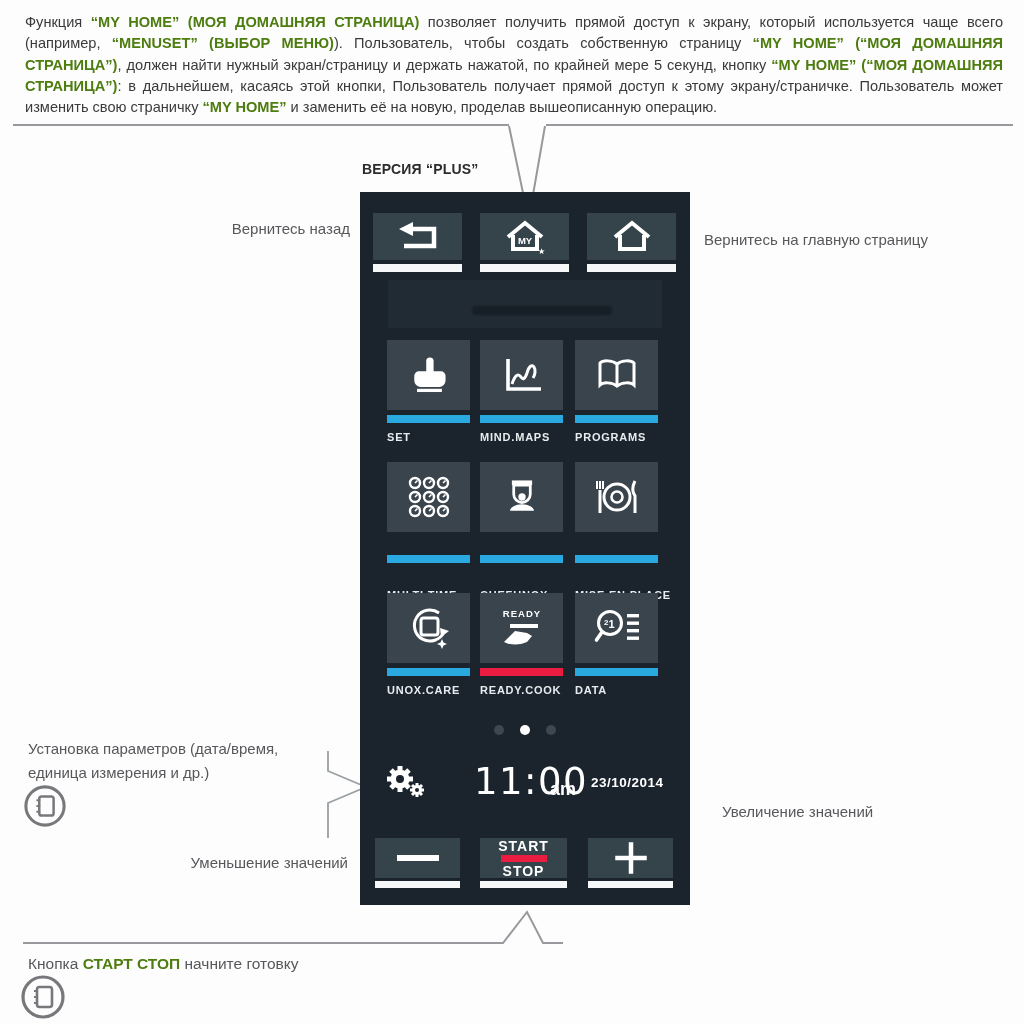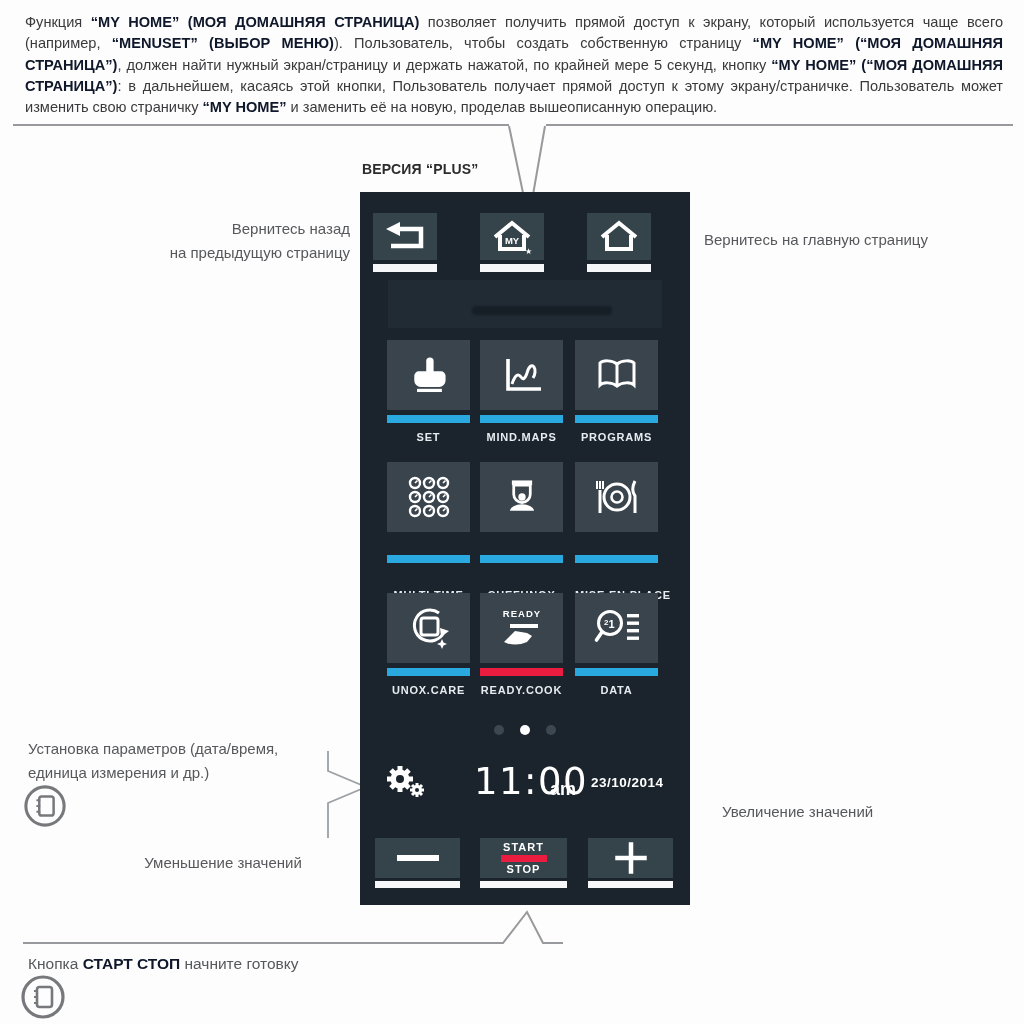--- a/index.html
+++ b/index.html
@@ -1,49 +1,49 @@
 <!DOCTYPE html>
 <html><head>
 <meta charset="utf-8">
 <style>
   html,body{margin:0;padding:0;background:#fff;}
   .page{position:relative;width:1024px;height:1024px;background:#fdfdfd;overflow:hidden;
         font-family:"Liberation Sans",sans-serif;}
   
   .intro{position:absolute;left:25px;top:12px;width:978px;margin:0;
          font-size:14.6px;line-height:21.3px;color:#3a3a3c;text-align:justify;}
-  .intro b,.seg-b{font-weight:700;color:#0f172a;}
+  .intro b,.seg-b{font-weight:700;color:#4d7c0f;}
   
   .connectors{position:absolute;left:0;top:0;pointer-events:none;}
   
   .version{position:absolute;left:362px;top:161px;font-size:14px;font-weight:700;
            color:#2c2c2e;letter-spacing:.2px;}
   .annot{position:absolute;font-size:15px;color:#57585b;line-height:24px;}
   .a-back{left:40px;top:217px;width:310px;text-align:right;}
   .a-home{left:704px;top:228px;}
   .a-settings{left:28px;top:737px;width:330px;}
-  .a-decrease{left:98px;top:851px;width:250px;text-align:center;}
+  .a-decrease{left:98px;top:851px;width:250px;text-align:right;}
   .a-increase{left:722px;top:800px;}
   .a-startnote{left:28px;top:952px;font-size:15.5px;}
   
   .manual-icon{position:absolute;}
   .m-settings{left:23px;top:784px;}
   .m-bottom{left:20px;top:974px;}
   
   .panel{position:absolute;left:360px;top:192px;width:330px;height:713px;background:#1b242d;}
-  .navbtn{position:absolute;width:64px;display:flex;flex-direction:column;top:21px;}
+  .navbtn{position:absolute;width:89px;display:flex;flex-direction:column;top:21px;}
   .navbtn .face{height:47px;background:#35444b;display:flex;align-items:center;justify-content:center;}
   .navbtn .ubar{height:8px;background:#f5f7f8;margin-top:4px;}
   .faint-header{position:absolute;left:28px;top:88px;width:274px;height:48px;background:#212b34;}
   .faint-header .smudge{position:absolute;left:84px;top:26px;width:140px;height:9px;
                         background:#0e151b;opacity:.55;border-radius:4px;filter:blur(1px);}
   .tile{position:absolute;width:83px;display:flex;flex-direction:column;}
   .tile .face{height:70px;background:#3a444c;display:flex;align-items:center;justify-content:center;}
   .tile .bar{height:8px;margin-top:5px;}
-  .tile .lbl{margin-top:8px;text-align:center;font-size:11px;font-weight:700;
+  .tile .lbl{margin-top:8px;font-size:11px;font-weight:700;
              letter-spacing:.8px;color:#e6ecef;white-space:nowrap;}
   .t-c0{left:27px;} .t-c1{left:120px;} .t-c2{left:215px;}
   .t-r0{top:148px;} .t-r1{top:270px;gap:18px;} .t-r2{top:401px;}
   .dots{position:absolute;left:0;top:533px;width:330px;display:flex;justify-content:center;gap:16px;}
   .dot{width:10px;height:10px;border-radius:50%;background:#3c4750;}
   .dot.active{background:#ffffff;}
   .gear{position:absolute;left:24px;top:570px;}
   .time-big{position:absolute;left:114px;top:568px;font-size:37px;font-weight:500;
             color:#fff;letter-spacing:1.5px;font-family:"DejaVu Sans",sans-serif;}
   .time-am{position:absolute;left:190px;top:587px;font-size:18px;font-weight:700;color:#fff;}
@@ -51,21 +51,21 @@
         color:#fff;letter-spacing:.5px;}
   .ctlbtn{position:absolute;top:646px;display:flex;flex-direction:column;}
   .ctlbtn .face{height:40px;background:#35444b;display:flex;align-items:center;justify-content:center;}
   .ctlbtn .ubar{height:7px;background:#f5f7f8;margin-top:3px;}
   .c-minus{left:15px;width:85px;} .c-start{left:120px;width:87px;} .c-plus{left:228px;width:85px;}
   .minus-glyph{width:42px;height:6px;background:#fff;}
   .plus-glyph{position:relative;width:42px;height:42px;}
   .plus-glyph:before{content:"";position:absolute;left:0;top:18px;width:42px;height:6px;background:#fff;}
   .plus-glyph:after{content:"";position:absolute;left:18px;top:0;width:6px;height:42px;background:#fff;}
   .ss-stack{display:flex;flex-direction:column;align-items:center;line-height:1;}
-  .ss-txt{font-size:11px;font-weight:700;letter-spacing:1px;color:#fff;}
+  .ss-txt{font-size:14px;font-weight:700;letter-spacing:1px;color:#fff;}
   .ss-red{width:46px;height:7px;margin:2px 0;}
   .ready-txt{font-size:9.5px;font-weight:700;letter-spacing:1px;fill:#fff;}
 </style>
 </head>
 <body>
 
 <div class="page">
 
   <p class="intro"><span>Функция </span><span class="seg-b">“MY HOME” (МОЯ ДОМАШНЯЯ СТРАНИЦА)</span><span> позволяет получить прямой доступ к экрану, который используется чаще всего (например, </span><span class="seg-b">“MENUSET” (ВЫБОР МЕНЮ)</span><span>). Пользователь, чтобы создать собственную страницу </span><span class="seg-b">“MY HOME” (“МОЯ ДОМАШНЯЯ СТРАНИЦА”)</span><span>, должен найти нужный экран/страницу и держать нажатой, по крайней мере 5 секунд, кнопку </span><span class="seg-b">“MY HOME” (“МОЯ ДОМАШНЯЯ СТРАНИЦА”)</span><span>: в дальнейшем, касаясь этой кнопки, Пользователь получает прямой доступ к этому экрану/страничке. Пользователь может изменить свою страничку </span><span class="seg-b">“MY HOME”</span><span> и заменить её на новую, проделав вышеописанную операцию.</span></p>
 
@@ -79,21 +79,20 @@
     </g>
     <g stroke="#9aa0a3" stroke-width="1.8" fill="none">
       <path d="M328 751 V771 L366 787 L328 803 V838"></path>
     </g>
   </svg>
 
   <div class="version">ВЕРСИЯ “PLUS”</div>
 
   <div class="annot a-back">
     <div>Вернитесь назад</div>
-    <div>на предыдущую страницу</div>
   </div>
   <div class="annot a-settings">
     <div>Установка параметров (дата/время,</div>
     <div>единица измерения и др.)</div>
   </div>
   <div class="annot a-home">Вернитесь на главную страницу</div>
   <div class="annot a-decrease">Уменьшение значений</div>
   <div class="annot a-increase">Увеличение значений</div>
   <div class="annot a-startnote"><span>Кнопка </span><span class="seg-b">СТАРТ СТОП</span><span> начните готовку</span></div>
 

